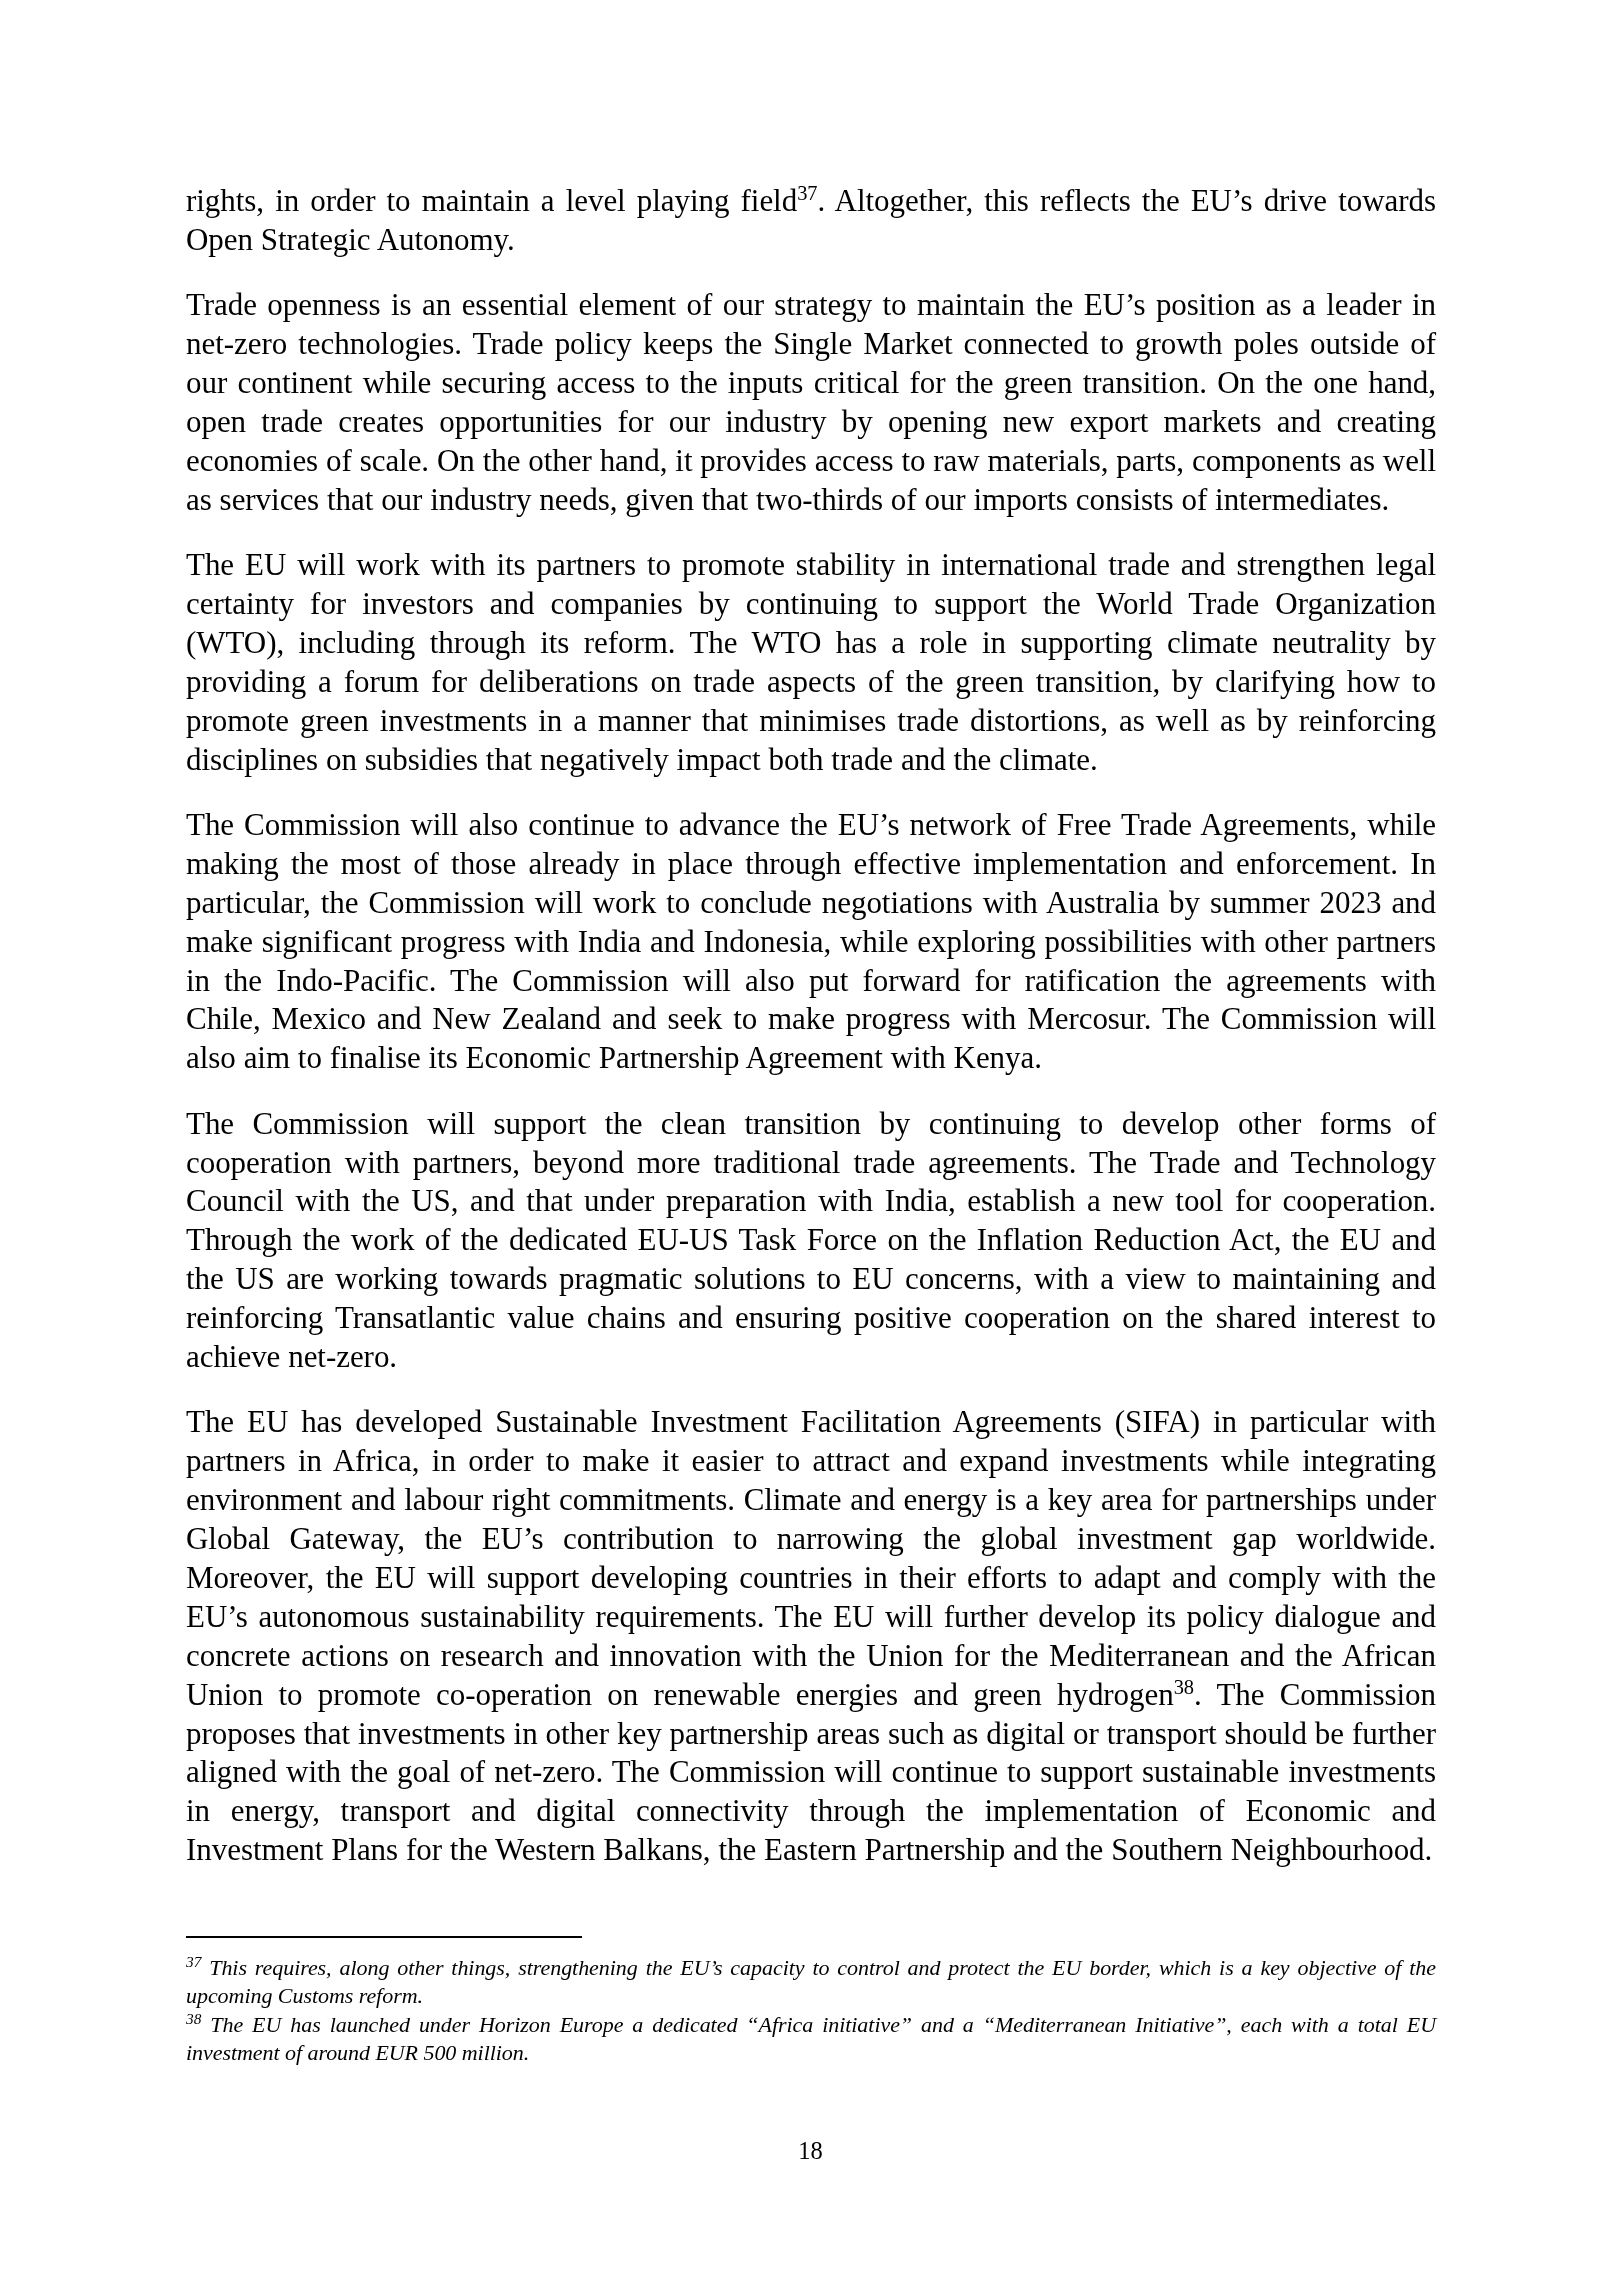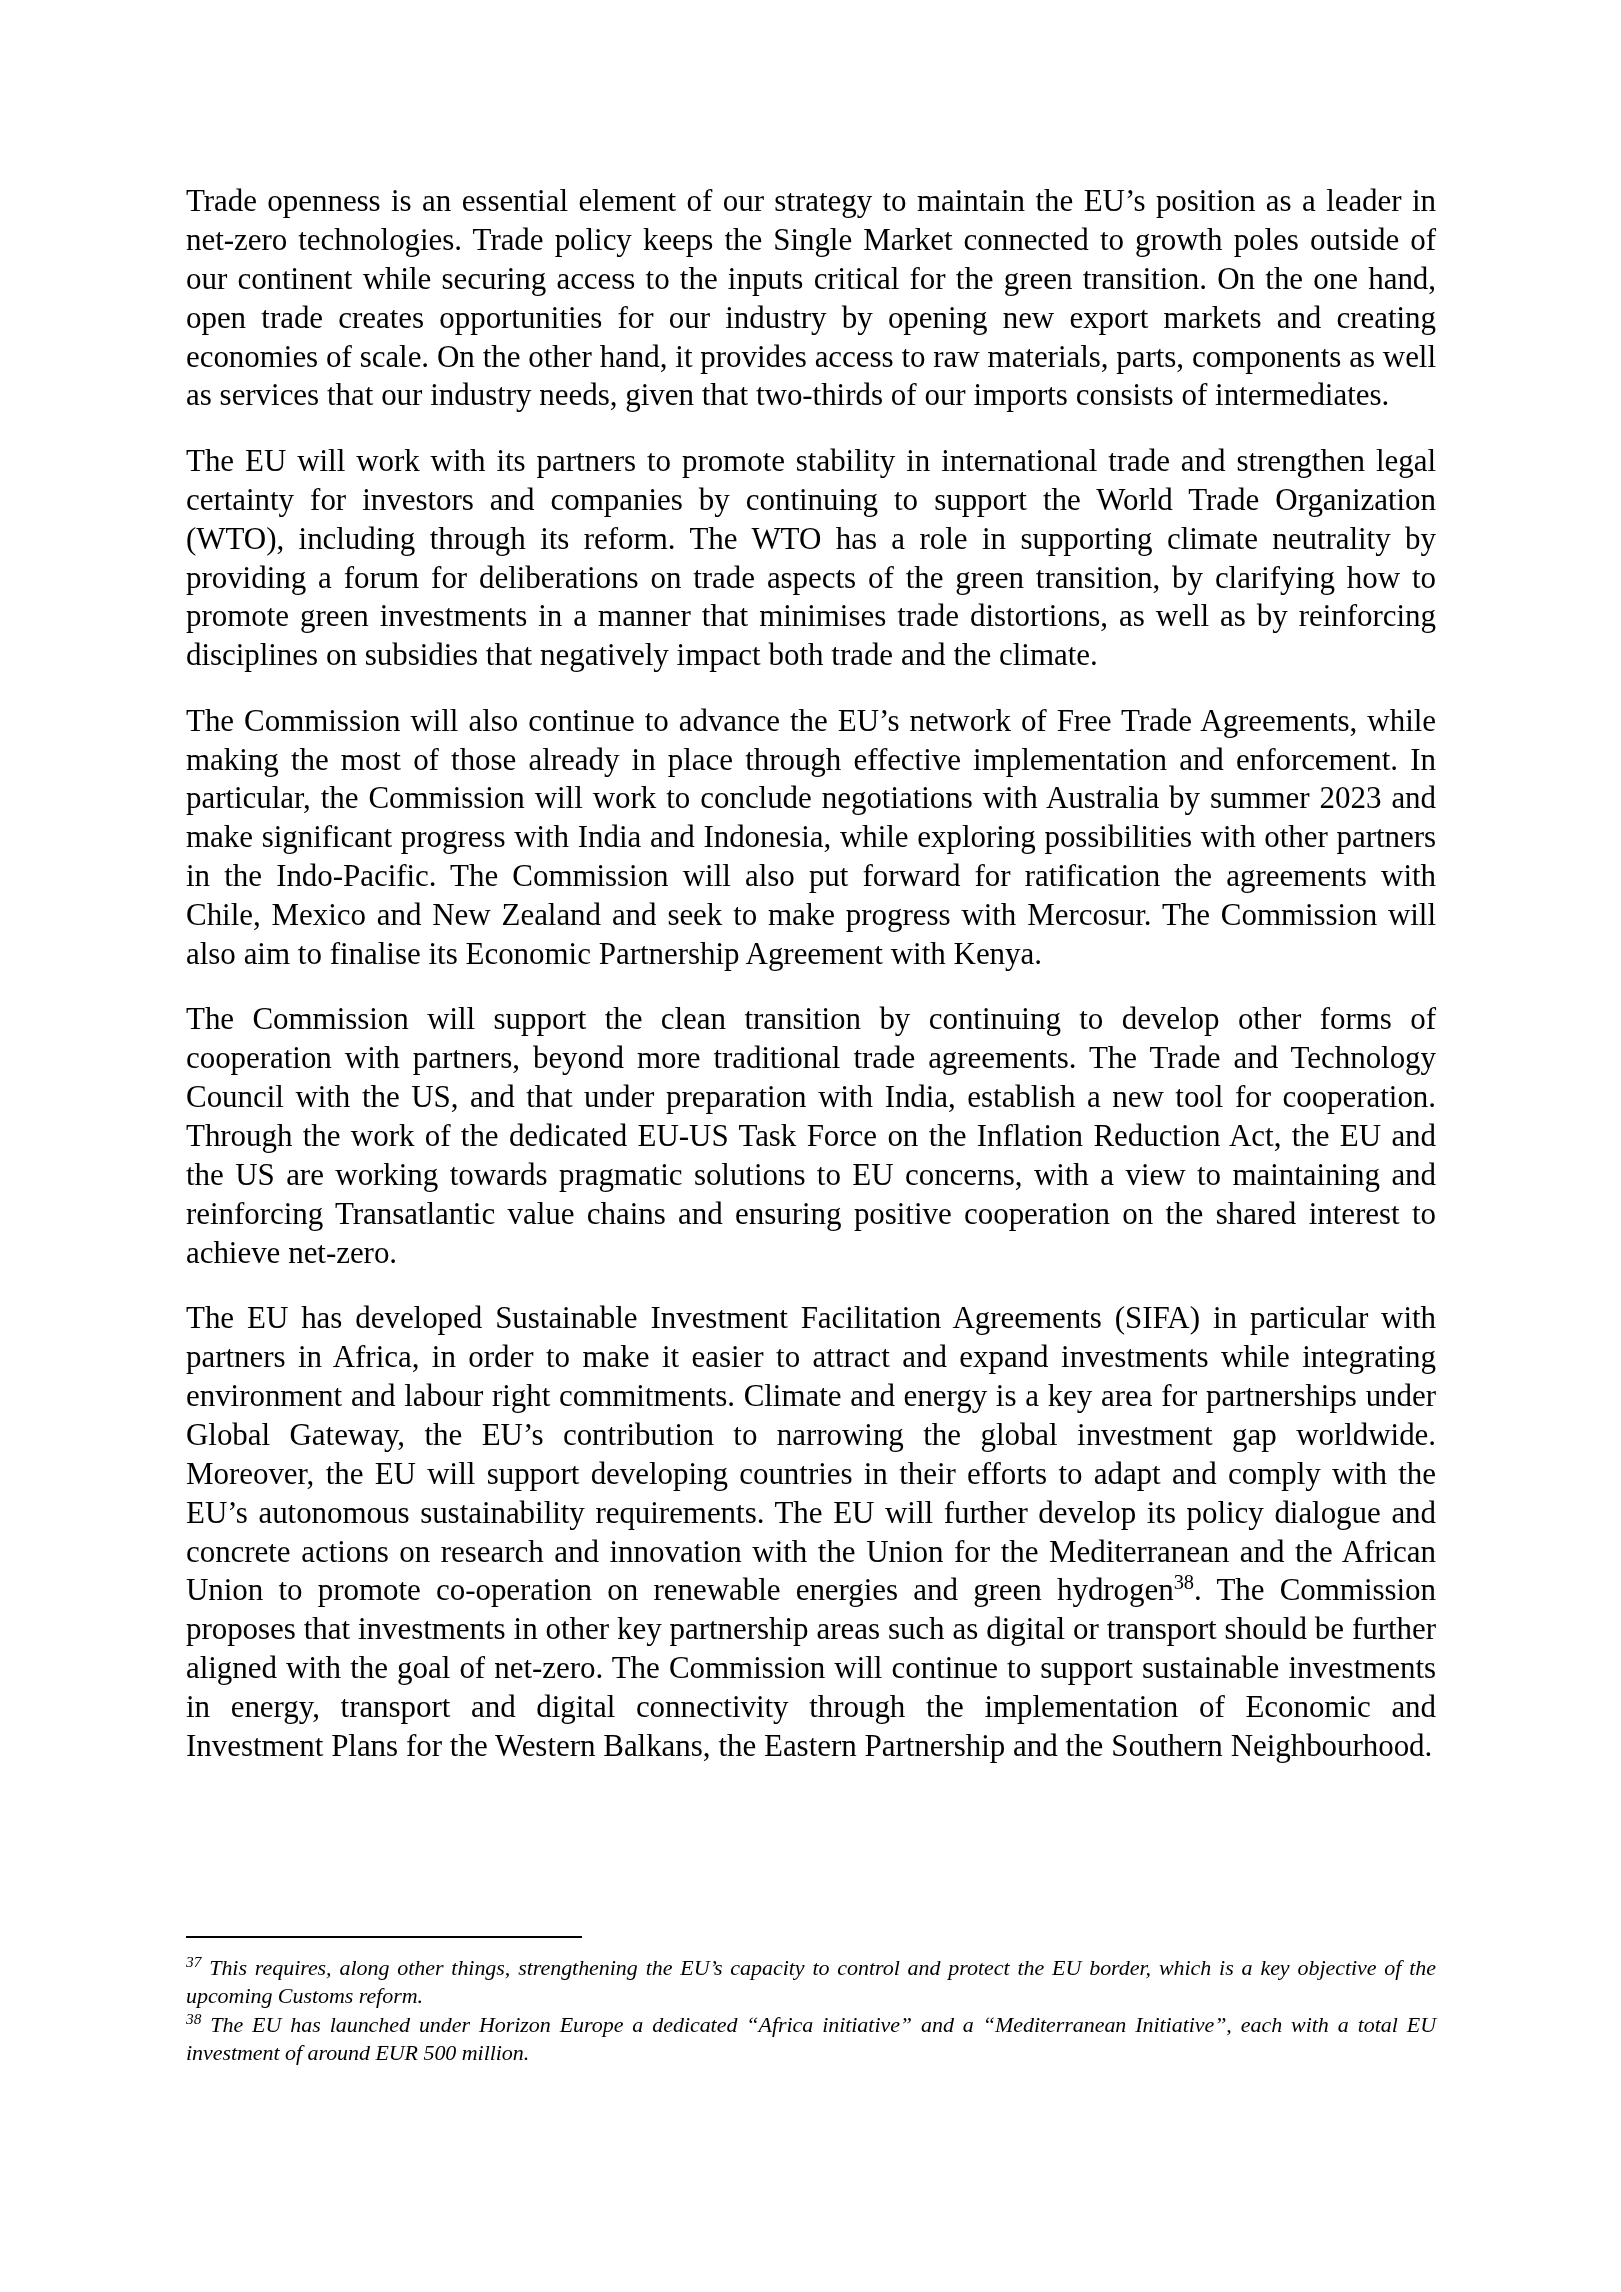--- a/index.html
+++ b/index.html
@@ -79,28 +79,30 @@
     font-size: 24.5px;
     line-height: 1;
   }
 </style>
 </head>
 <body>
 
 <div class="page">
 
   <div class="content">
+    <p class="para" id="p1"><span>rights, in order to maintain a level playing field</span><sup>37</sup><span>. Altogether, this reflects the EU’s drive towards Open Strategic Autonomy.</span></p>
     <p class="para" id="p2"><b>Trade openness is an essential element of our strategy</b><span> to maintain the EU’s position as a leader in net-zero technologies. Trade policy keeps the Single Market connected to growth poles outside of our continent while securing access to the inputs critical for the green transition. On the one hand, open trade creates opportunities for our industry by opening new export markets and creating economies of scale. On the other hand, it provides access to raw materials, parts, components as well as services that our industry needs, given that two-thirds of our imports consists of intermediates.</span></p>
     <p class="para" id="p3"><span>The EU will work with its partners to promote stability in international trade and strengthen legal certainty for investors and companies by continuing to </span><b>support the World Trade Organization (WTO)</b><span>, including through its reform. The WTO has a role in supporting climate neutrality by providing a forum for deliberations on trade aspects of the green transition, by clarifying how to promote green investments in a manner that minimises trade distortions, as well as by reinforcing disciplines on subsidies that negatively impact both trade and the climate.</span></p>
     <p class="para" id="p4"><span>The Commission will also continue to advance the EU’s network of </span><b>Free Trade Agreements</b><span>, while making the most of those already in place through effective implementation and enforcement. In particular, the Commission will work to conclude negotiations with Australia by summer 2023 and make significant progress with India and Indonesia, while exploring possibilities with other partners in the Indo-Pacific. The Commission will also put forward for ratification the agreements with Chile, Mexico and New Zealand and seek to make progress with Mercosur. The Commission will also aim to finalise its Economic Partnership Agreement with Kenya.</span></p>
     <p class="para" id="p5"><span>The Commission will support the clean transition by continuing to develop other forms of cooperation with partners, beyond more traditional trade agreements. The Trade and Technology Council with the US, and that under preparation with India, establish a new tool for cooperation. Through the work of the dedicated </span><b>EU-US Task Force on the Inflation Reduction Act</b><span>, the EU and the US are working towards pragmatic solutions to EU concerns, with a view to maintaining and reinforcing Transatlantic value chains and ensuring positive cooperation on the shared interest to achieve net-zero.</span></p>
     <p class="para" id="p6"><span>The EU has developed </span><b>Sustainable Investment Facilitation Agreements (SIFA)</b><span> in particular with partners in Africa, in order to make it easier to attract and expand investments while integrating environment and labour right commitments. Climate and energy is a key area for partnerships under </span><b>Global Gateway</b><span>, the EU’s contribution to narrowing the global investment gap worldwide. Moreover, the EU will support developing countries in their efforts to adapt and comply with the EU’s autonomous sustainability requirements. The EU will further develop its policy dialogue and concrete actions on research and innovation with the Union for the Mediterranean and the African Union to promote co-operation on renewable energies and green hydrogen</span><sup>38</sup><span>. The Commission proposes that investments in other key partnership areas such as digital or transport should be further aligned with the goal of net-zero. The Commission will continue to support sustainable investments in energy, transport and digital connectivity through the implementation of Economic and Investment Plans for the Western Balkans, the Eastern Partnership and the Southern Neighbourhood.</span></p>
   </div>
 
   <div class="footnotes">
     <div class="fn-rule"></div>
     <p class="footnote" id="fn37"><sup>37</sup><span> This requires, along other things, strengthening the EU’s capacity to control and protect the EU border, which is a key objective of the upcoming Customs reform.</span></p>
     <p class="footnote" id="fn38"><sup>38</sup><span> The EU has launched under Horizon Europe a dedicated “Africa initiative” and a “Mediterranean Initiative”, each with a total EU investment of around EUR 500 million.</span></p>
   </div>
 
+  <div class="page-number">18</div>
 
 </div>
 
 
 </body></html>

